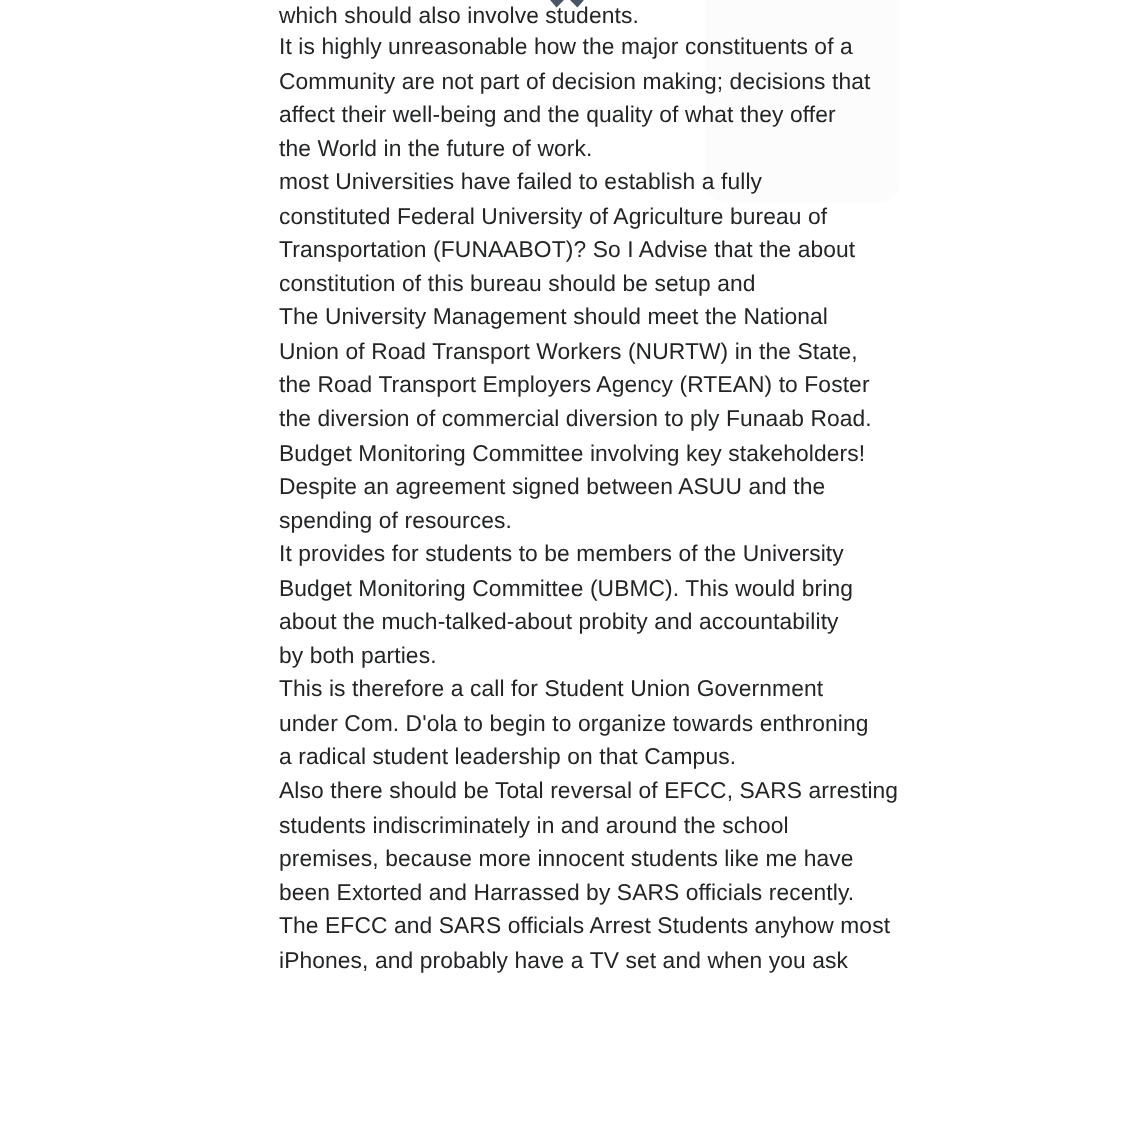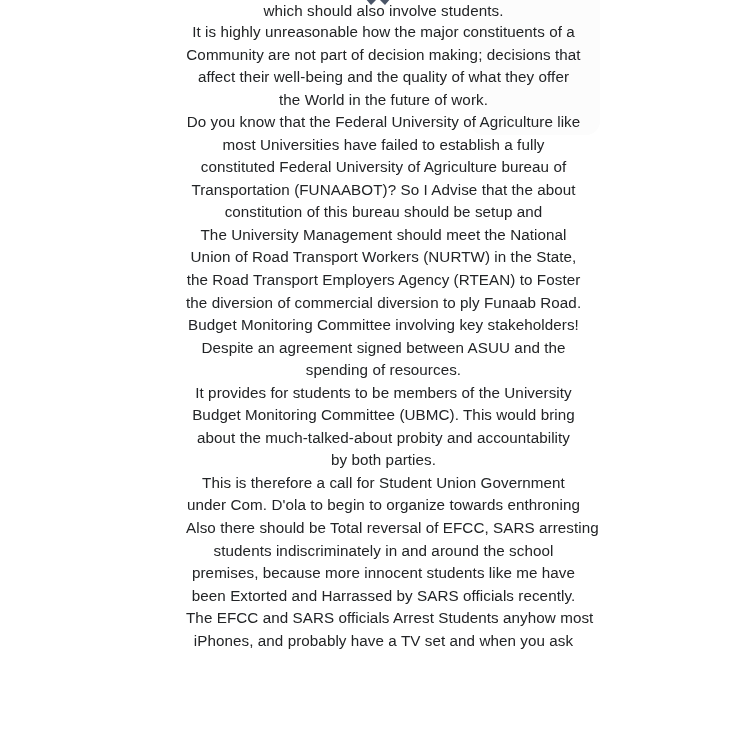--- a/index.html
+++ b/index.html
@@ -9,21 +9,20 @@
   }
   body {
     font-family: "Liberation Sans", sans-serif;
   }
   #page {
     position: relative;
     width: 756px;
     height: 756px;
     background: #ffffff;
     overflow: hidden;
-    text-align: center;
   }
   
   #bubble-tint {
     position: absolute;
     left: 470px;
     top: -40px;
     width: 130px;
     height: 175px;
     background: #fcfcfc;
     border-radius: 14px;
@@ -76,38 +75,38 @@
       <path d="M2 2 L60 2 L60 24 L44 24 L38 31 L31 24 L24 31 L18 24 L2 24 Z" fill="#4a5568"></path>
     </svg>
   </div>
 
   <div id="text-body">
     <span class="line first">which should also involve students.</span>
     <span class="line">It is highly unreasonable how the major constituents of a</span>
     <span class="line">Community are not part of decision making; decisions that</span>
     <span class="line">affect their well-being and the quality of what they offer</span>
     <span class="line">the World in the future of work.</span>
-    <span class="line">Do you know that the Federal University of Agriculture like</span>
     <span class="line">most Universities have failed to establish a fully</span>
     <span class="line">constituted Federal University of Agriculture bureau of</span>
     <span class="line">Transportation (FUNAABOT)? So I Advise that the about</span>
     <span class="line">constitution of this bureau should be setup and</span>
     <span class="line">The University Management should meet the National</span>
     <span class="line">Union of Road Transport Workers (NURTW) in the State,</span>
     <span class="line">the Road Transport Employers Agency (RTEAN) to Foster</span>
     <span class="line">the diversion of commercial diversion to ply Funaab Road.</span>
     <span class="line">Budget Monitoring Committee involving key stakeholders!</span>
     <span class="line">Despite an agreement signed between ASUU and the</span>
     <span class="line">spending of resources.</span>
     <span class="line">It provides for students to be members of the University</span>
     <span class="line">Budget Monitoring Committee (UBMC). This would bring</span>
     <span class="line">about the much-talked-about probity and accountability</span>
     <span class="line">by both parties.</span>
     <span class="line">This is therefore a call for Student Union Government</span>
     <span class="line">under Com. D'ola to begin to organize towards enthroning</span>
+    <span class="line">a radical student leadership on that Campus.</span>
     <span class="line">Also there should be Total reversal of EFCC, SARS arresting</span>
     <span class="line">students indiscriminately in and around the school</span>
     <span class="line">premises, because more innocent students like me have</span>
     <span class="line">been Extorted and Harrassed by SARS officials recently.</span>
     <span class="line">The EFCC and SARS officials Arrest Students anyhow most</span>
     <span class="line">iPhones, and probably have a TV set and when you ask</span>
   </div>
 
 </div>
 

